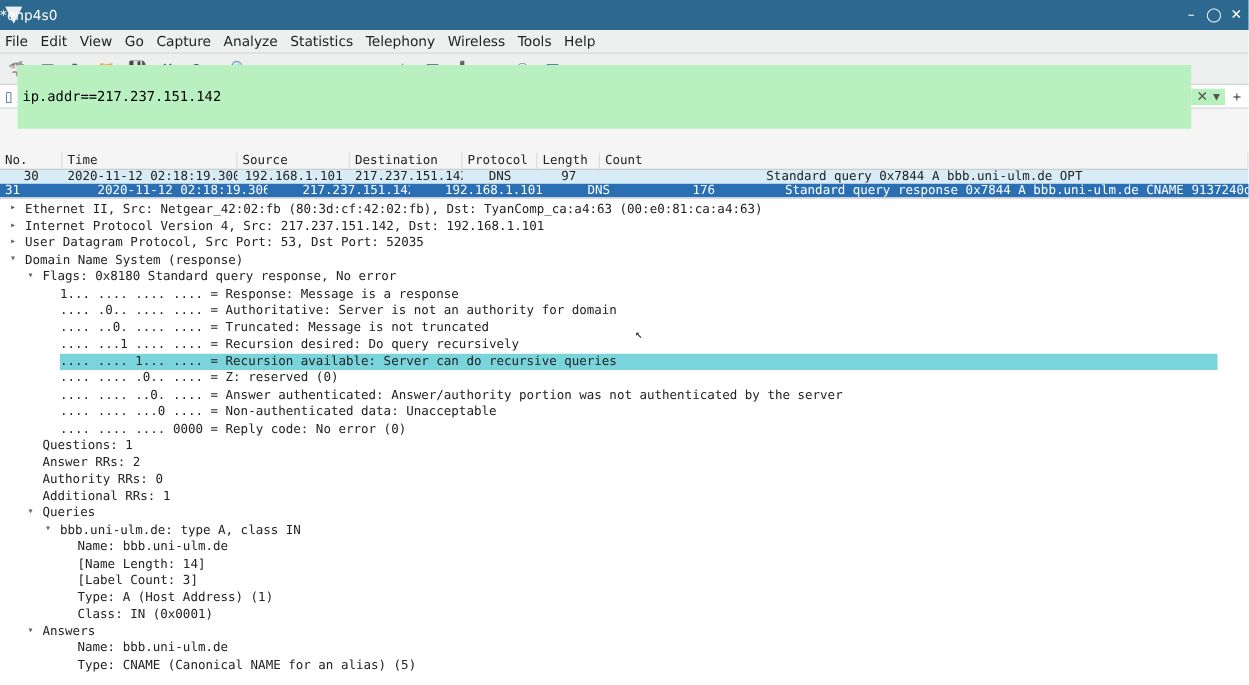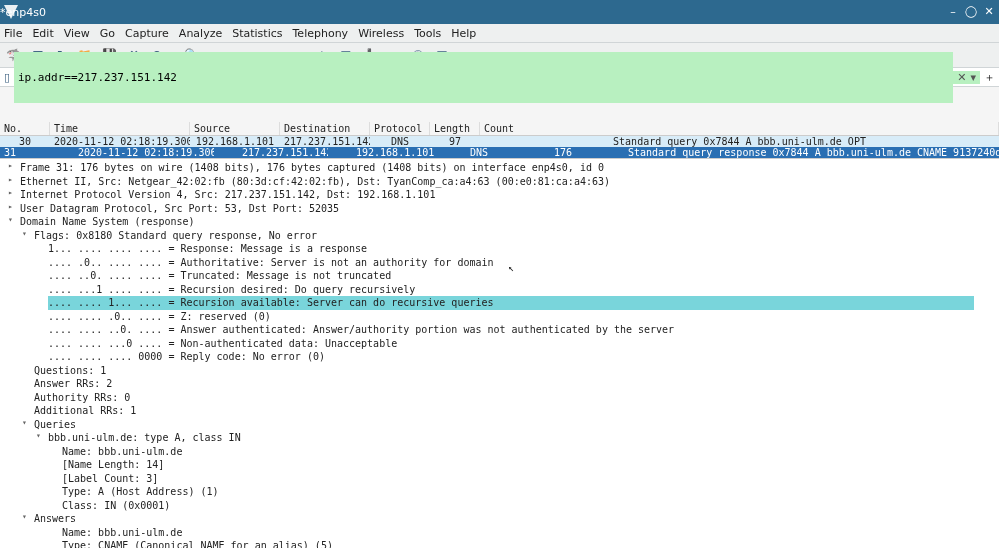--- a/index.html
+++ b/index.html
@@ -252,21 +252,20 @@
         <div>192.168.1.101</div>
         <div>DNS</div>
         <div>176</div>
         <div>Standard query response 0x7844 A bbb.uni-ulm.de CNAME 9137240d-b196-4115-b7cf-4dcd353e9280.ul.bw-cloud-instance.org A 134.60.154.210 OPT</div>
       </div>
     </div>
 </div>
 
 <div class="details">
   <div class="tree">
-    <div class="node col">Frame 31: 176 bytes on wire (1408 bits), 176 bytes captured (1408 bits) on interface enp4s0, id 0</div>
     <div class="node col">Ethernet II, Src: Netgear_42:02:fb (80:3d:cf:42:02:fb), Dst: TyanComp_ca:a4:63 (00:e0:81:ca:a4:63)</div>
     <div class="node col">Internet Protocol Version 4, Src: 217.237.151.142, Dst: 192.168.1.101</div>
     <div class="node col">User Datagram Protocol, Src Port: 53, Dst Port: 52035</div>
     <div class="node exp">Domain Name System (response)</div>
     <div style="padding-left:14px">
       <div class="node exp">Flags: 0x8180 Standard query response, No error</div>
       <div id="flaglines" style="padding-left:14px">
           <div class="leaf">1... .... .... .... = Response: Message is a response</div>
           <div class="leaf">.... .0.. .... .... = Authoritative: Server is not an authority for domain</div>
           <div class="leaf">.... ..0. .... .... = Truncated: Message is not truncated</div>

